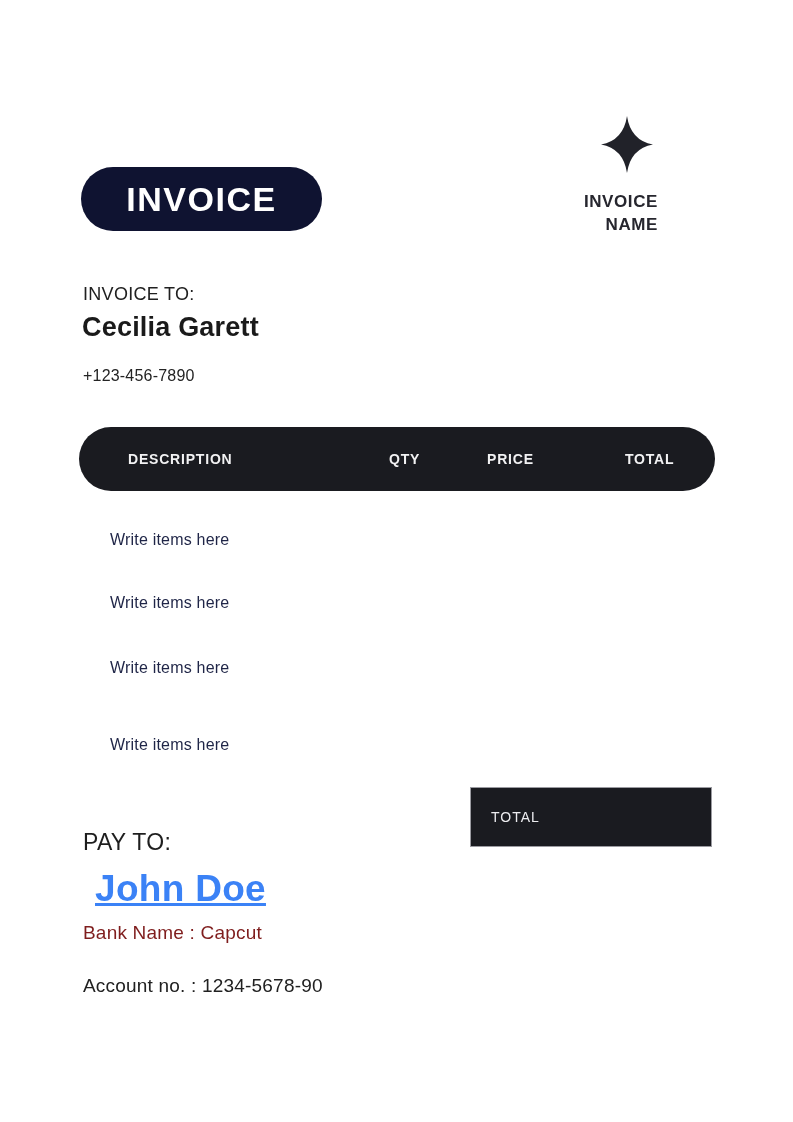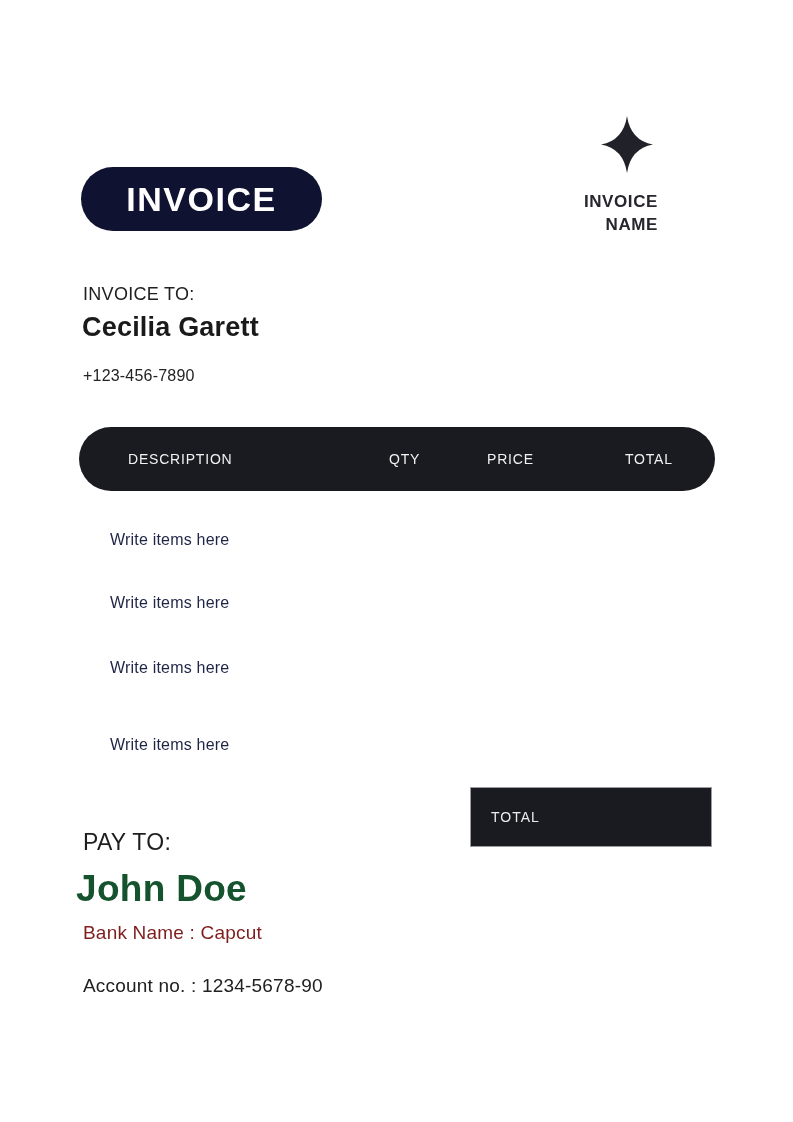--- a/index.html
+++ b/index.html
@@ -92,21 +92,21 @@
     border-radius: 32px;
   }
   .items-header-bar .col {
     position: absolute;
     top: 0; bottom: 0;
     display: flex;
     align-items: center;
     color: #f2f2f3;
     font-size: 14px;
     letter-spacing: 0.8px;
-    font-weight: 400;
+    font-weight: 700;
   }
   .col-description { left: 49px; }
   .col-qty         { left: 310px; }
   .col-price       { left: 408px; }
   .col-total       { left: 546px; }
 
   .item-row {
     position: absolute;
     left: 110px;
     font-size: 16px;
@@ -140,25 +140,26 @@
   
   .pay-to-label {
     position: absolute;
     left: 83px; top: 829px;
     font-size: 23px;
     color: #1e1e1e;
     letter-spacing: 0.3px;
   }
   .payee-name {
     position: absolute;
-    left: 76px; top: 868px;
+    left: 95px; top: 868px;
     font-size: 37px;
     font-weight: 700;
-    color: #14532d;
+    color: #3b82f6;
     letter-spacing: 0.3px;
+    text-decoration: underline;
   }
   .bank-name {
     position: absolute;
     left: 83px; top: 922px;
     font-size: 19px;
     color: #7f1d1d;
     letter-spacing: 0.2px;
   }
   .account-number {
     position: absolute;

